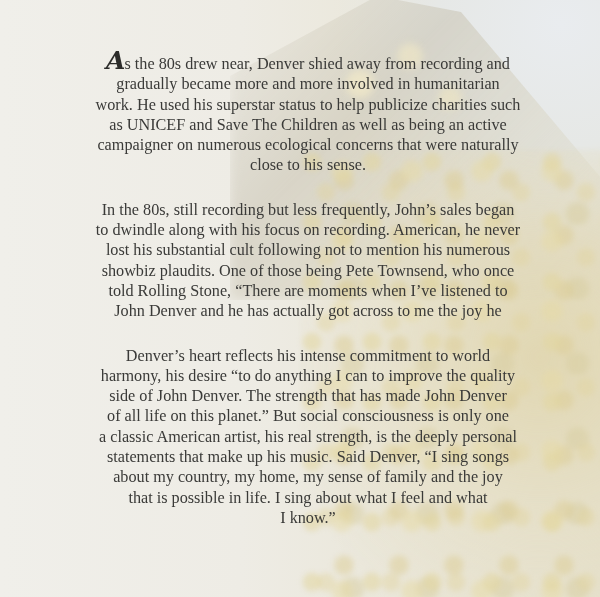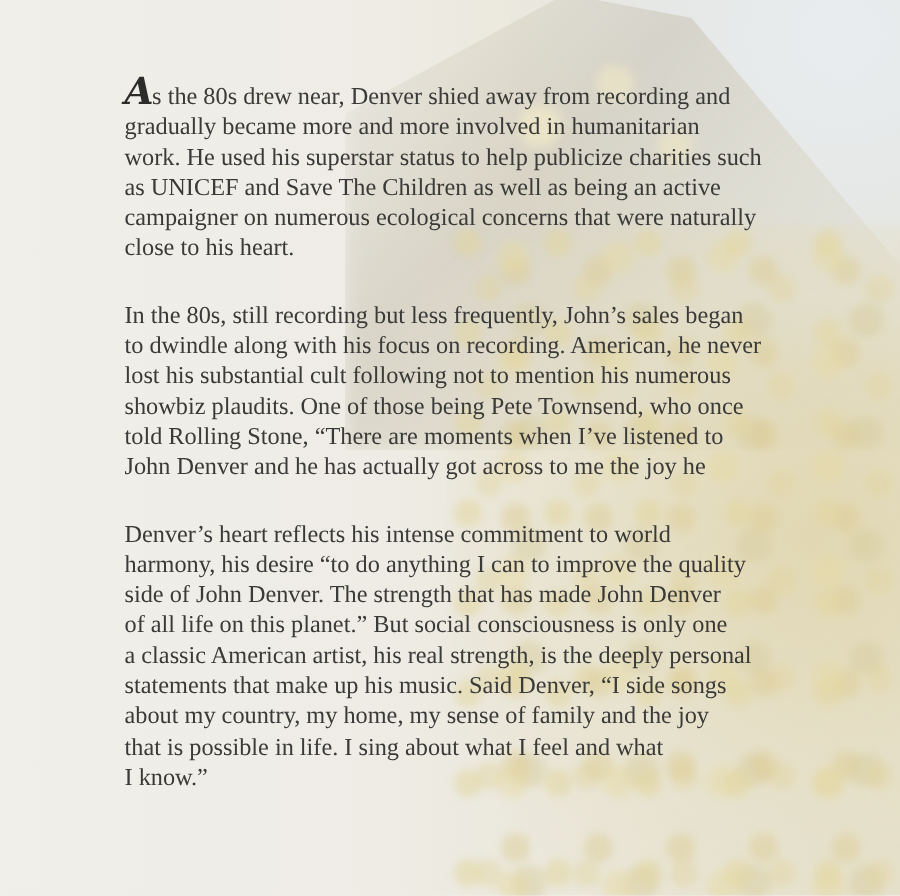--- a/index.html
+++ b/index.html
@@ -68,20 +68,21 @@
       top: 52px;
       width: 450px;
       font-family: "Liberation Serif", "DejaVu Serif", serif;
       font-size: 16.2px;
       line-height: 20.3px;
       color: #3a3a38;
     }
     .para {
       margin: 0 0 24px 0;
       white-space: nowrap;
+      text-align: center;
     }
     .line {
       display: block;
     }
     .dropcap {
       font-family: "DejaVu Serif", serif;
       font-weight: bold;
       font-style: italic;
       font-size: 25px;
       line-height: 18px;
@@ -99,35 +100,35 @@
   <div class="bg-flowers-top"></div>
   <div class="bg-flowers"></div>
 
   <div class="text-block">
     <p class="para">
       <span class="line"><span class="dropcap">A</span><span>s the 80s drew near, Denver shied away from recording and</span></span>
       <span class="line">gradually became more and more involved in humanitarian</span>
       <span class="line">work. He used his superstar status to help publicize charities such</span>
       <span class="line">as UNICEF and Save The Children as well as being an active</span>
       <span class="line">campaigner on numerous ecological concerns that were naturally</span>
-      <span class="line">close to his heart.</span>
+      <span class="line">close to his sense.</span>
     </p>
     <p class="para">
       <span class="line">In the 80s, still recording but less frequently, John’s sales began</span>
       <span class="line">to dwindle along with his focus on recording. American, he never</span>
       <span class="line">lost his substantial cult following not to mention his numerous</span>
       <span class="line">showbiz plaudits. One of those being Pete Townsend, who once</span>
       <span class="line">told Rolling Stone, “There are moments when I’ve listened to</span>
       <span class="line">John Denver and he has actually got across to me the joy he</span>
     </p>
     <p class="para">
       <span class="line">Denver’s heart reflects his intense commitment to world</span>
       <span class="line">harmony, his desire “to do anything I can to improve the quality</span>
       <span class="line">side of John Denver. The strength that has made John Denver</span>
       <span class="line">of all life on this planet.” But social consciousness is only one</span>
       <span class="line">a classic American artist, his real strength, is the deeply personal</span>
-      <span class="line">statements that make up his music. Said Denver, “I side songs</span>
+      <span class="line">statements that make up his music. Said Denver, “I sing songs</span>
       <span class="line">about my country, my home, my sense of family and the joy</span>
       <span class="line">that is possible in life. I sing about what I feel and what</span>
       <span class="line">I know.”</span>
     </p>
   </div>
 </div>
 
 </body></html>

